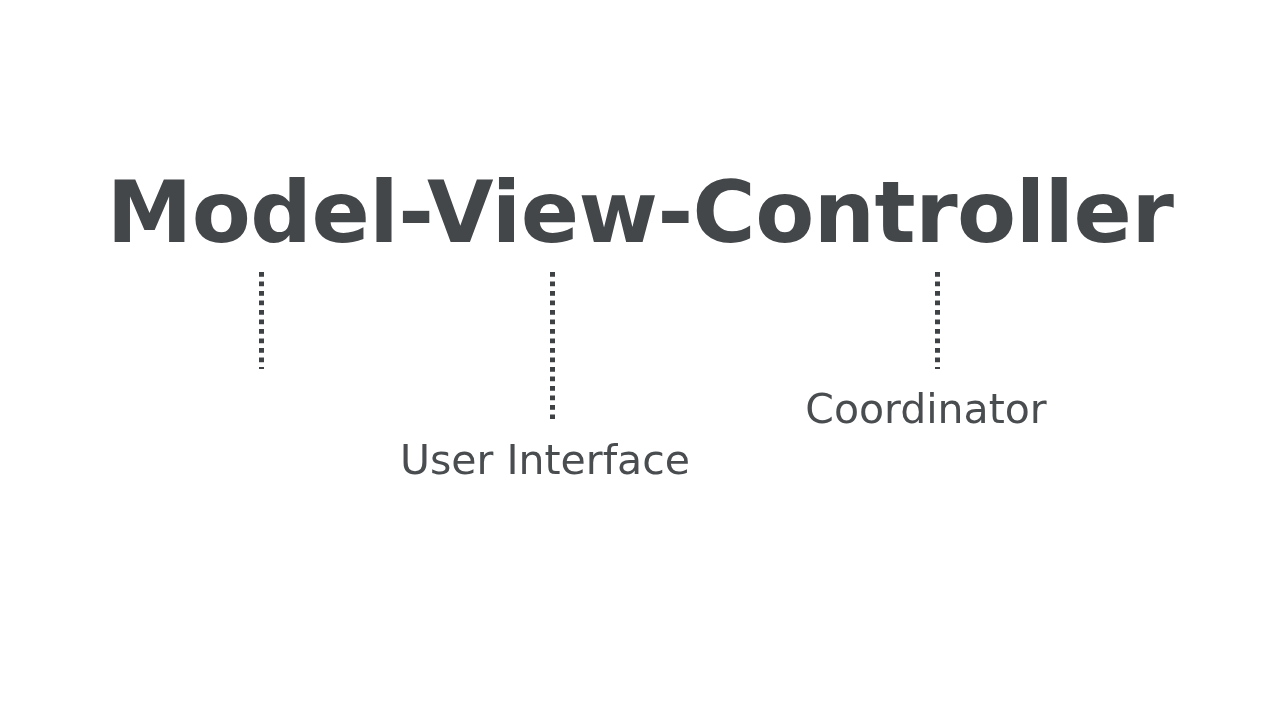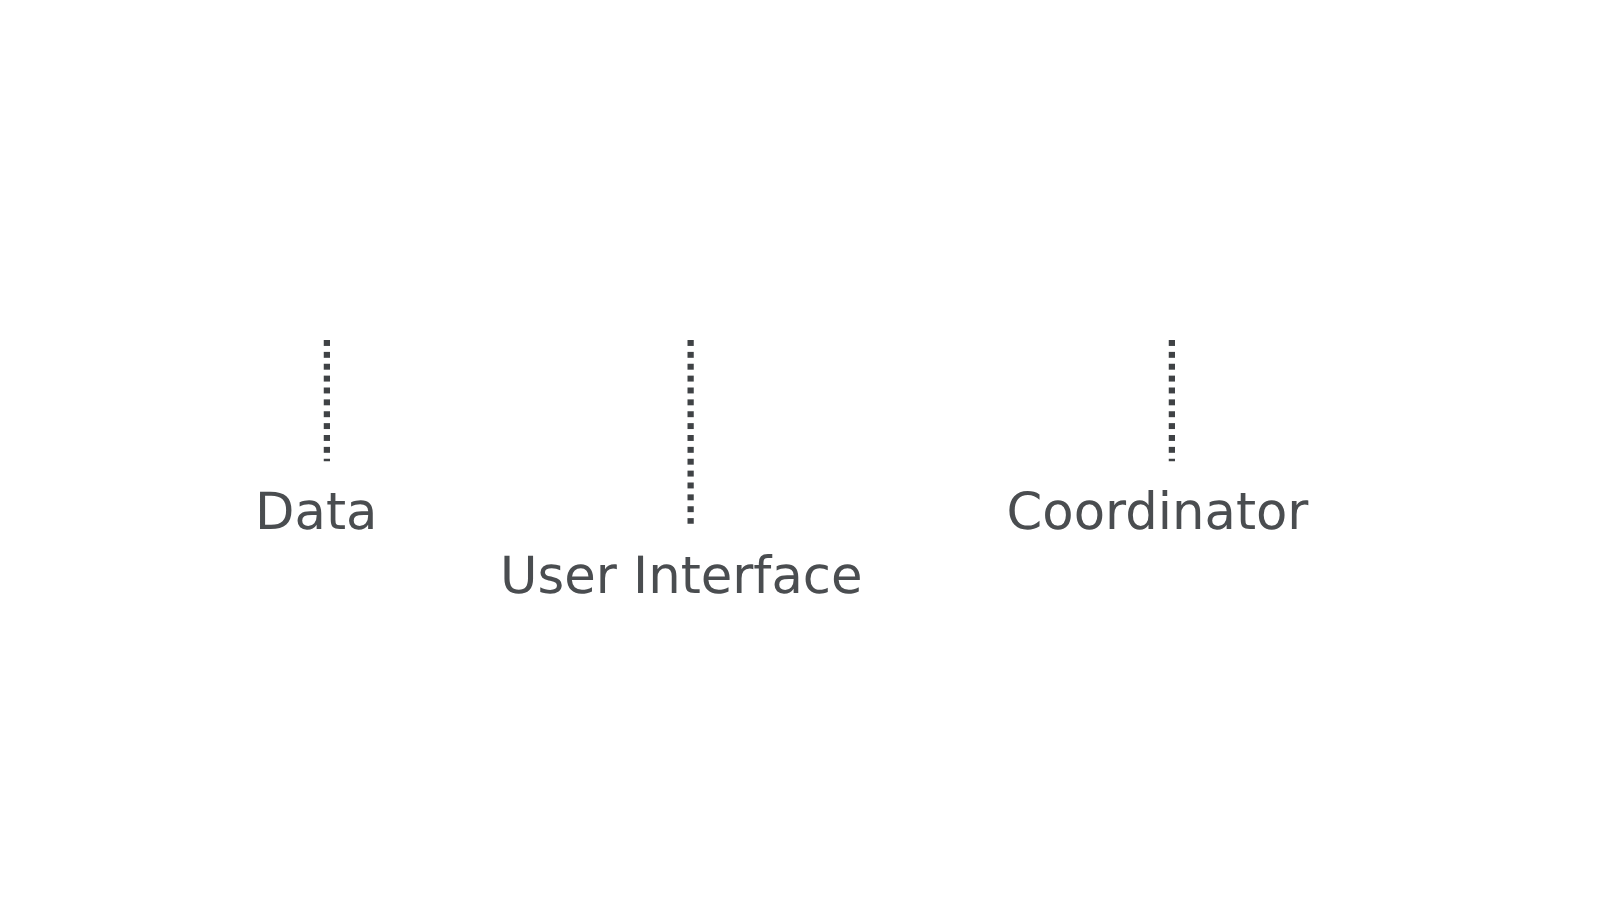--- a/index.html
+++ b/index.html
@@ -92,24 +92,24 @@
     left: 766px;
     top: 385px;
     width: 320px;
   }
 </style>
 </head>
 <body>
 
 <div id="slide">
 
+  <div class="title">Model-View-Controller</div>
 
   <div class="connector connector-model"></div>
   <div class="connector connector-view"></div>
   <div class="connector connector-controller"></div>
 
-  <div class="leaf-label label-data">Data</div>
 
   <div class="leaf-label label-coordinator">Coordinator</div>
 
   <div class="leaf-label label-ui">User Interface</div>
 
 </div>
 
 </body></html>

